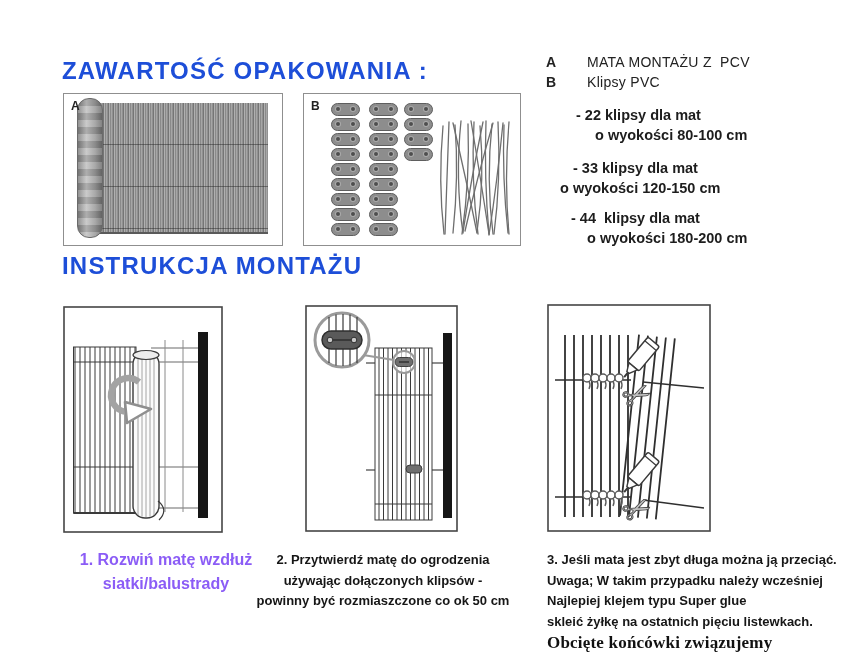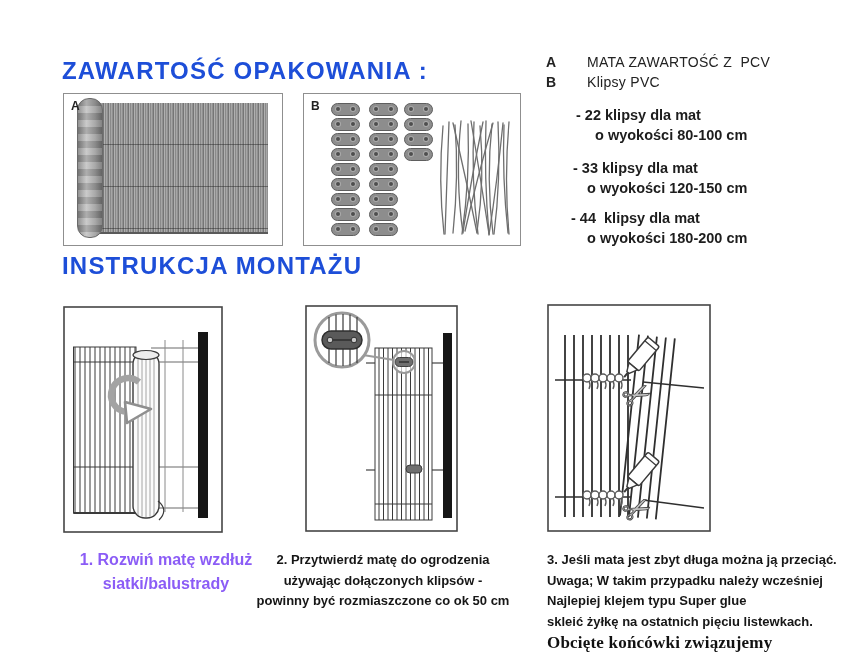--- a/index.html
+++ b/index.html
@@ -108,28 +108,28 @@
           <path d="M58,7 q-16,55 -28,108"></path>
         <path d="M36,5 q10,60 18,113"></path>
           <path d="M48,6 q-12,58 -20,110"></path>
         <path d="M68,7 q-6,60 -14,112"></path>
       </g>
     </svg>
     <div class="corner-label">B</div>
   </div>
 
   <div class="abs legend-key" style="left:546px; top:54px;">A</div>
-  <div class="abs legend-label pre" style="left:587px; top:54px;">MATA ZAWARTOŚĆ Z  PCV</div>
+  <div class="abs legend-label pre" style="left:587px; top:54px;">MATA MONTAŻU Z  PCV</div>
   <div class="abs legend-key" style="left:546px; top:74px;">B</div>
   <div class="abs legend-label pre" style="left:587px; top:74px;">Klipsy PVC</div>
 
   <div class="abs bullet-line1 pre" style="left:576px; top:107px;">- 22 klipsy dla mat</div>
   <div class="abs bullet-line2 pre" style="left:595px; top:127px;">o wyokości 80-100 cm</div>
   <div class="abs bullet-line1 pre" style="left:573px; top:160px;">- 33 klipsy dla mat</div>
-  <div class="abs bullet-line2 pre" style="left:587px; top:180px;">o wyokości 120-150 cm</div>
+  <div class="abs bullet-line2 pre" style="left:560px; top:180px;">o wyokości 120-150 cm</div>
   <div class="abs bullet-line1 pre" style="left:571px; top:210px;">- 44  klipsy dla mat</div>
   <div class="abs bullet-line2 pre" style="left:587px; top:230px;">o wyokości 180-200 cm</div>
 
   <div class="abs h1 pre" style="left:62px; top:252px;">INSTRUKCJA MONTAŻU</div>
 
   <svg class="abs" style="left:63px; top:306px;" width="160" height="227" viewBox="0 0 160 227">
     <rect x="1" y="1" width="158" height="225" fill="#fff" stroke="#454545" stroke-width="1.6"></rect>
     <g stroke="#6a6a6a" stroke-width="1.2">
       <path d="M88,42 H135 M88,56 H135 M88,161 H135 M88,202 H135"></path>
       <path d="M102,34 V206 M120,34 V206" stroke="#8a8a8a" stroke-width="1"></path>

